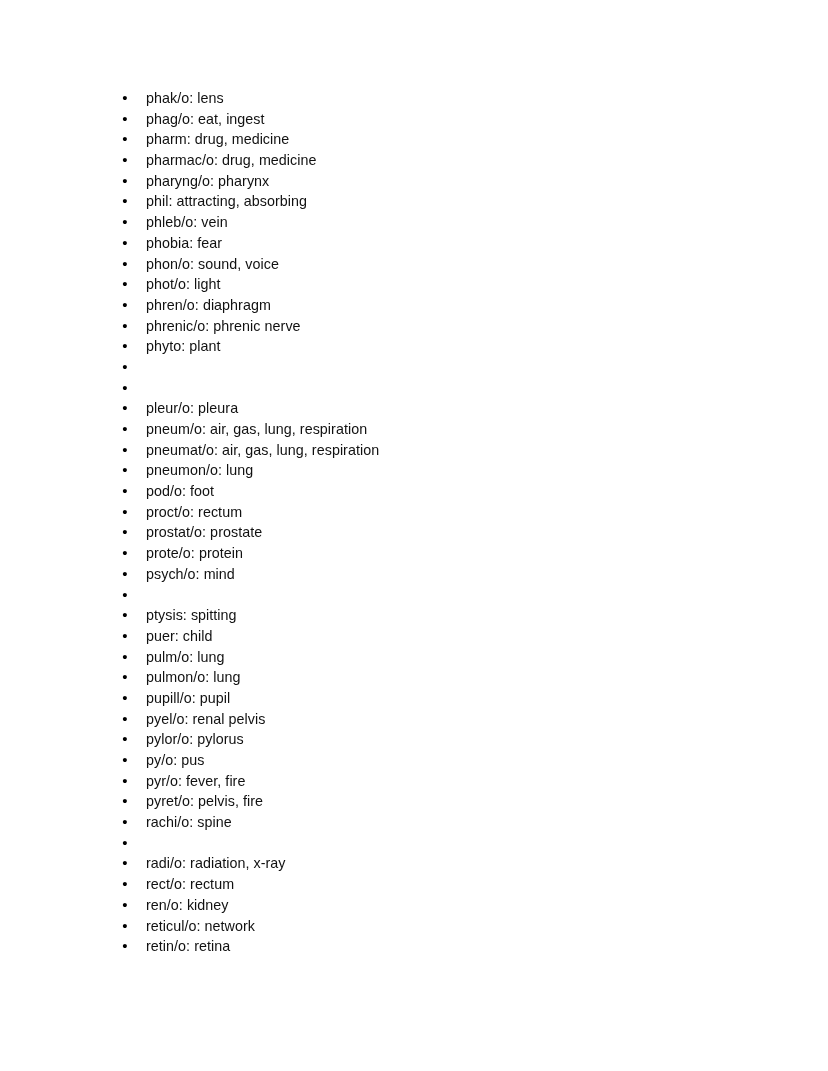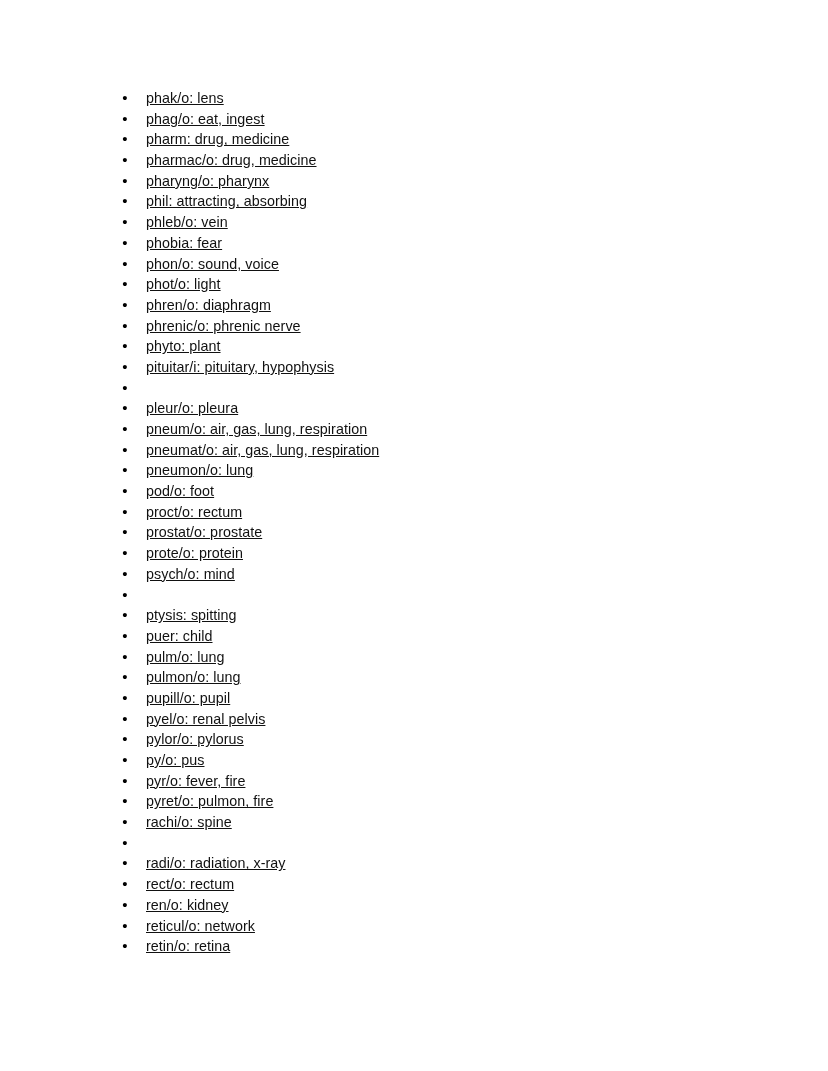--- a/index.html
+++ b/index.html
@@ -49,21 +49,20 @@
     top: 0;
     width: 10px;
     height: 20.7px;
     line-height: 20.7px;
     font-size: 15px;
     color: #000000;
     text-align: center;
   }
   ul.term-list li .text {
     display: inline-block;
-    text-decoration: underline;
   }
 </style>
 </head>
 <body>
 
 <div class="page">
   <div class="content">
     <ul class="term-list">
       <li><span class="bullet">•</span><span class="text">phak/o: lens</span></li>
       <li><span class="bullet">•</span><span class="text">phag/o: eat, ingest</span></li>
@@ -71,42 +70,42 @@
       <li><span class="bullet">•</span><span class="text">pharmac/o: drug, medicine</span></li>
       <li><span class="bullet">•</span><span class="text">pharyng/o: pharynx</span></li>
       <li><span class="bullet">•</span><span class="text">phil: attracting, absorbing</span></li>
       <li><span class="bullet">•</span><span class="text">phleb/o: vein</span></li>
       <li><span class="bullet">•</span><span class="text">phobia: fear</span></li>
       <li><span class="bullet">•</span><span class="text">phon/o: sound, voice</span></li>
       <li><span class="bullet">•</span><span class="text">phot/o: light</span></li>
       <li><span class="bullet">•</span><span class="text">phren/o: diaphragm</span></li>
       <li><span class="bullet">•</span><span class="text">phrenic/o: phrenic nerve</span></li>
       <li><span class="bullet">•</span><span class="text">phyto: plant</span></li>
-      <li><span class="bullet">•</span><span class="text">pituitar/i: pituitary, hypophysis</span></li>
+      <li><span class="bullet">•</span></li>
       <li><span class="bullet">•</span></li>
       <li><span class="bullet">•</span><span class="text">pleur/o: pleura</span></li>
       <li><span class="bullet">•</span><span class="text">pneum/o: air, gas, lung, respiration</span></li>
       <li><span class="bullet">•</span><span class="text">pneumat/o: air, gas, lung, respiration</span></li>
       <li><span class="bullet">•</span><span class="text">pneumon/o: lung</span></li>
       <li><span class="bullet">•</span><span class="text">pod/o: foot</span></li>
       <li><span class="bullet">•</span><span class="text">proct/o: rectum</span></li>
       <li><span class="bullet">•</span><span class="text">prostat/o: prostate</span></li>
       <li><span class="bullet">•</span><span class="text">prote/o: protein</span></li>
       <li><span class="bullet">•</span><span class="text">psych/o: mind</span></li>
       <li><span class="bullet">•</span></li>
       <li><span class="bullet">•</span><span class="text">ptysis: spitting</span></li>
       <li><span class="bullet">•</span><span class="text">puer: child</span></li>
       <li><span class="bullet">•</span><span class="text">pulm/o: lung</span></li>
       <li><span class="bullet">•</span><span class="text">pulmon/o: lung</span></li>
       <li><span class="bullet">•</span><span class="text">pupill/o: pupil</span></li>
       <li><span class="bullet">•</span><span class="text">pyel/o: renal pelvis</span></li>
       <li><span class="bullet">•</span><span class="text">pylor/o: pylorus</span></li>
       <li><span class="bullet">•</span><span class="text">py/o: pus</span></li>
       <li><span class="bullet">•</span><span class="text">pyr/o: fever, fire</span></li>
-      <li><span class="bullet">•</span><span class="text">pyret/o: pulmon, fire</span></li>
+      <li><span class="bullet">•</span><span class="text">pyret/o: pelvis, fire</span></li>
       <li><span class="bullet">•</span><span class="text">rachi/o: spine</span></li>
       <li><span class="bullet">•</span></li>
       <li><span class="bullet">•</span><span class="text">radi/o: radiation, x-ray</span></li>
       <li><span class="bullet">•</span><span class="text">rect/o: rectum</span></li>
       <li><span class="bullet">•</span><span class="text">ren/o: kidney</span></li>
       <li><span class="bullet">•</span><span class="text">reticul/o: network</span></li>
       <li><span class="bullet">•</span><span class="text">retin/o: retina</span></li>
     </ul>
   </div>
 </div>

